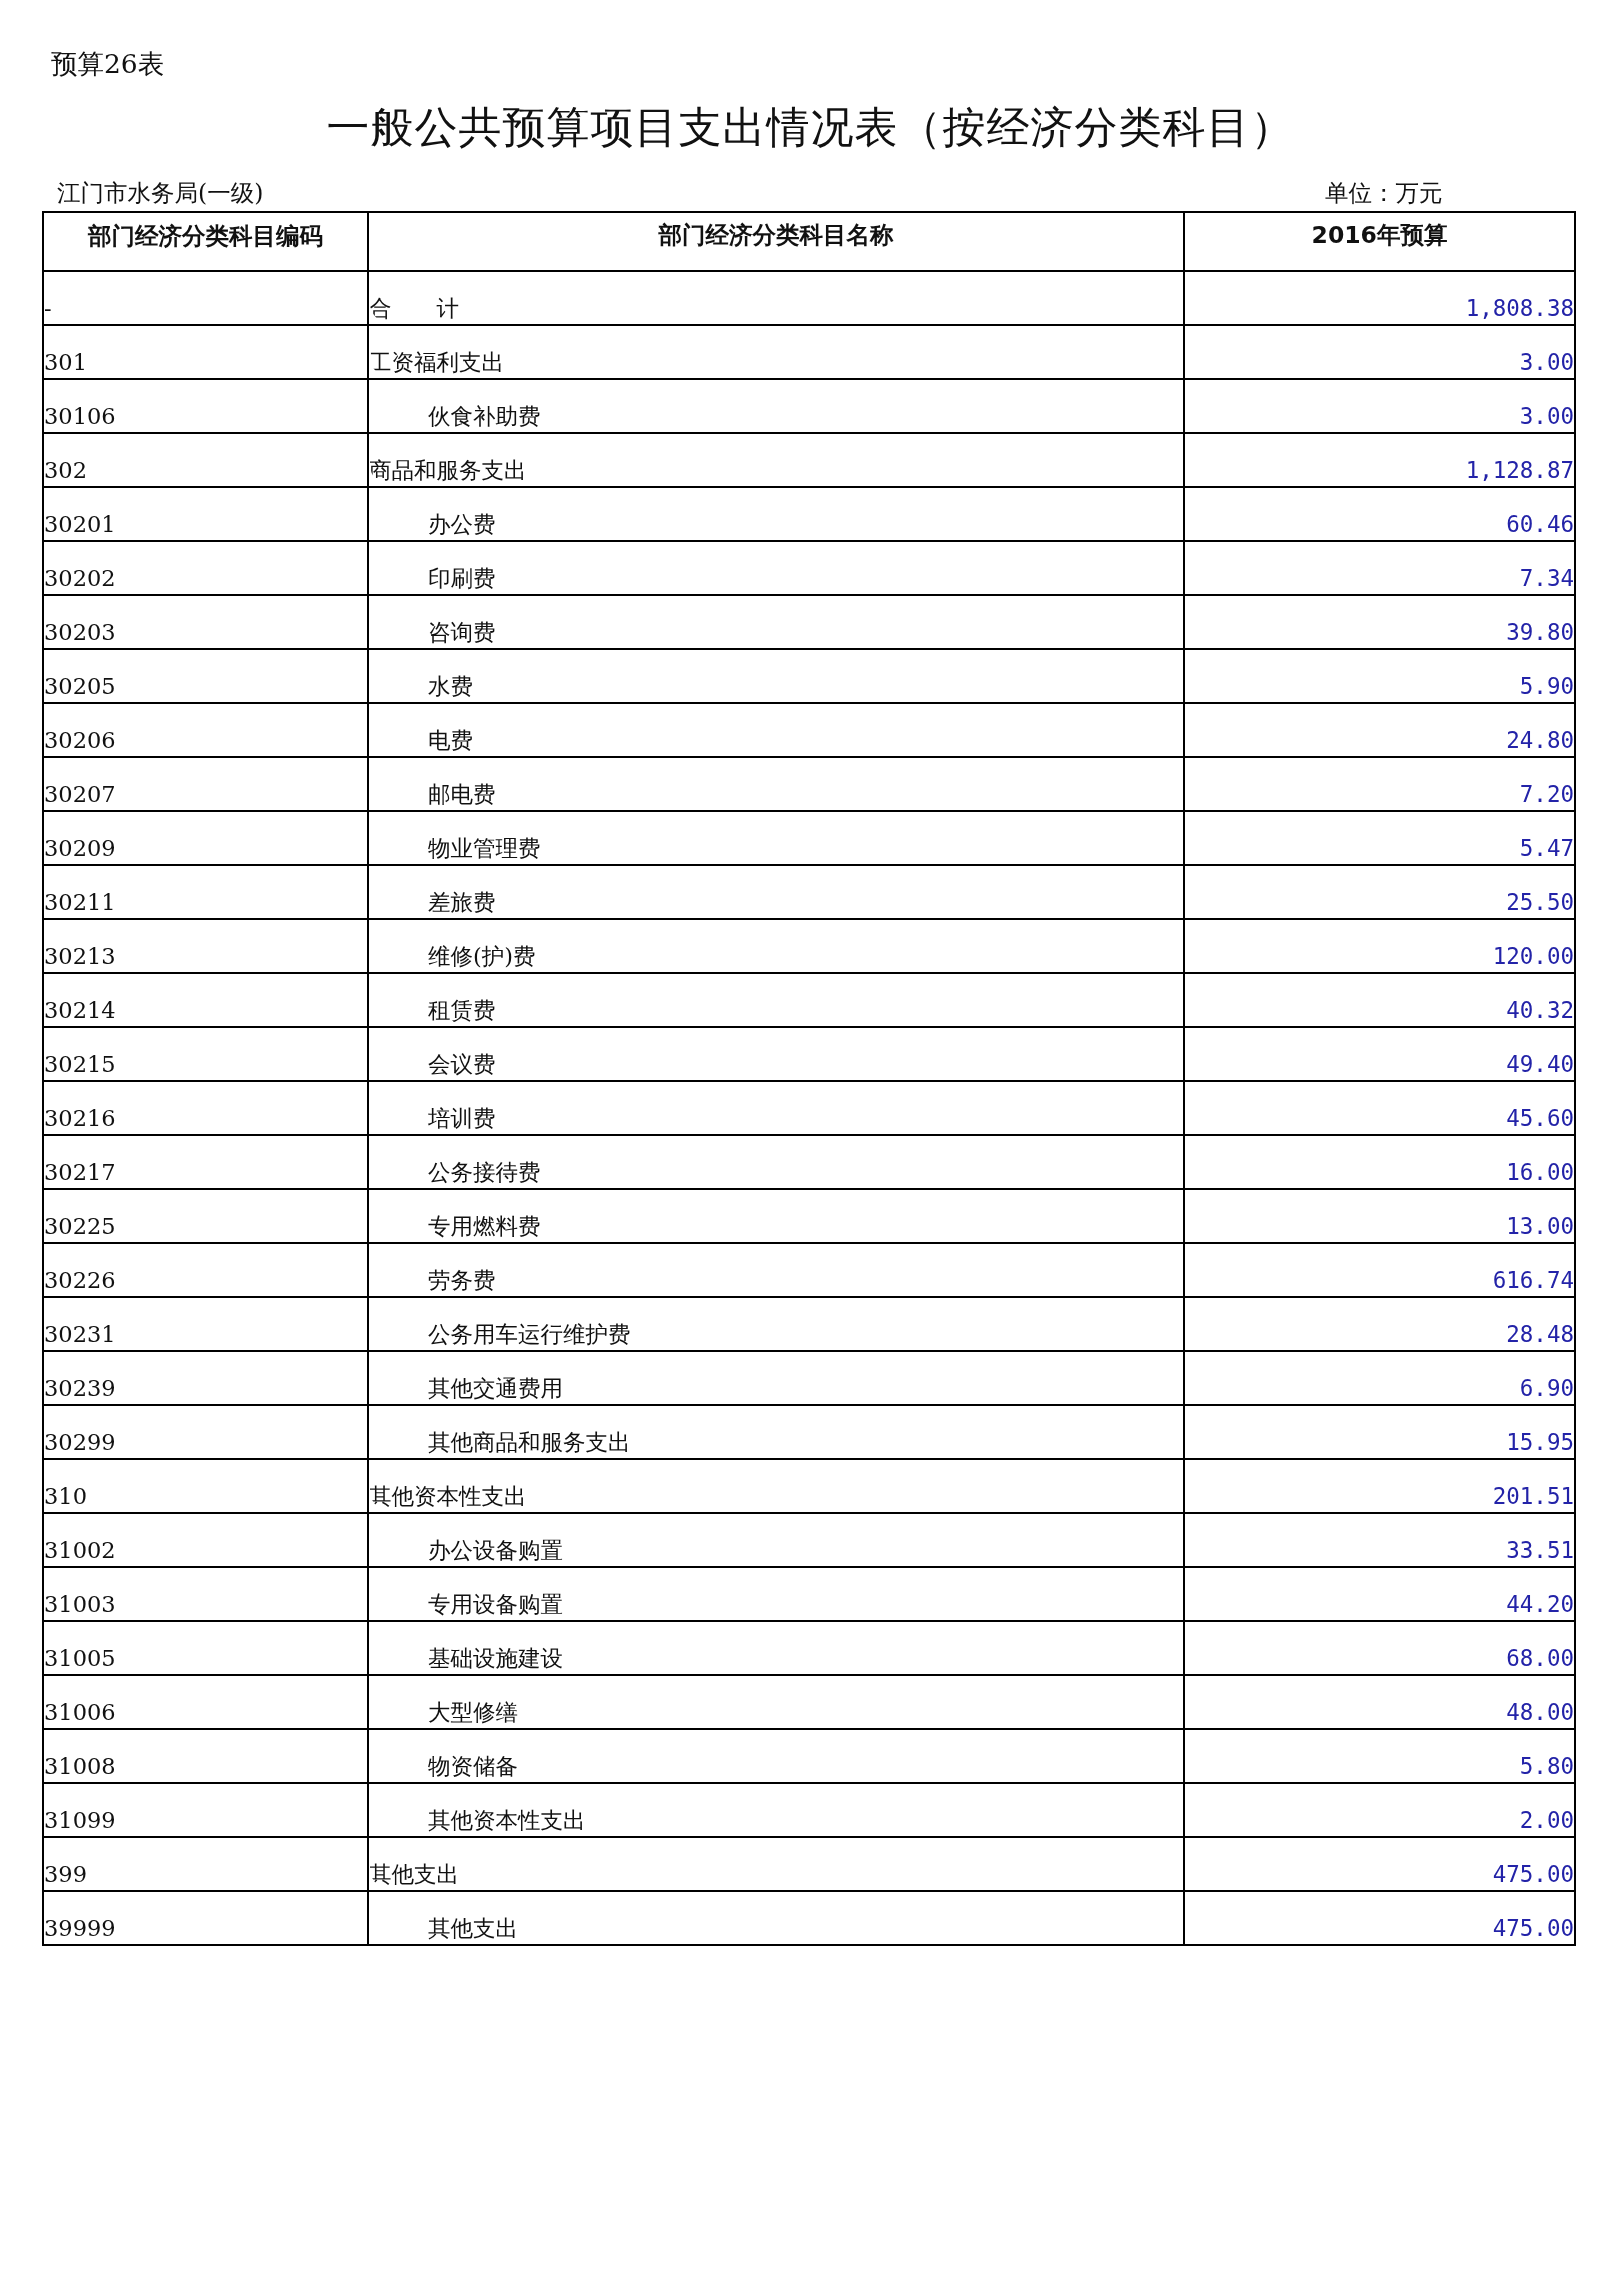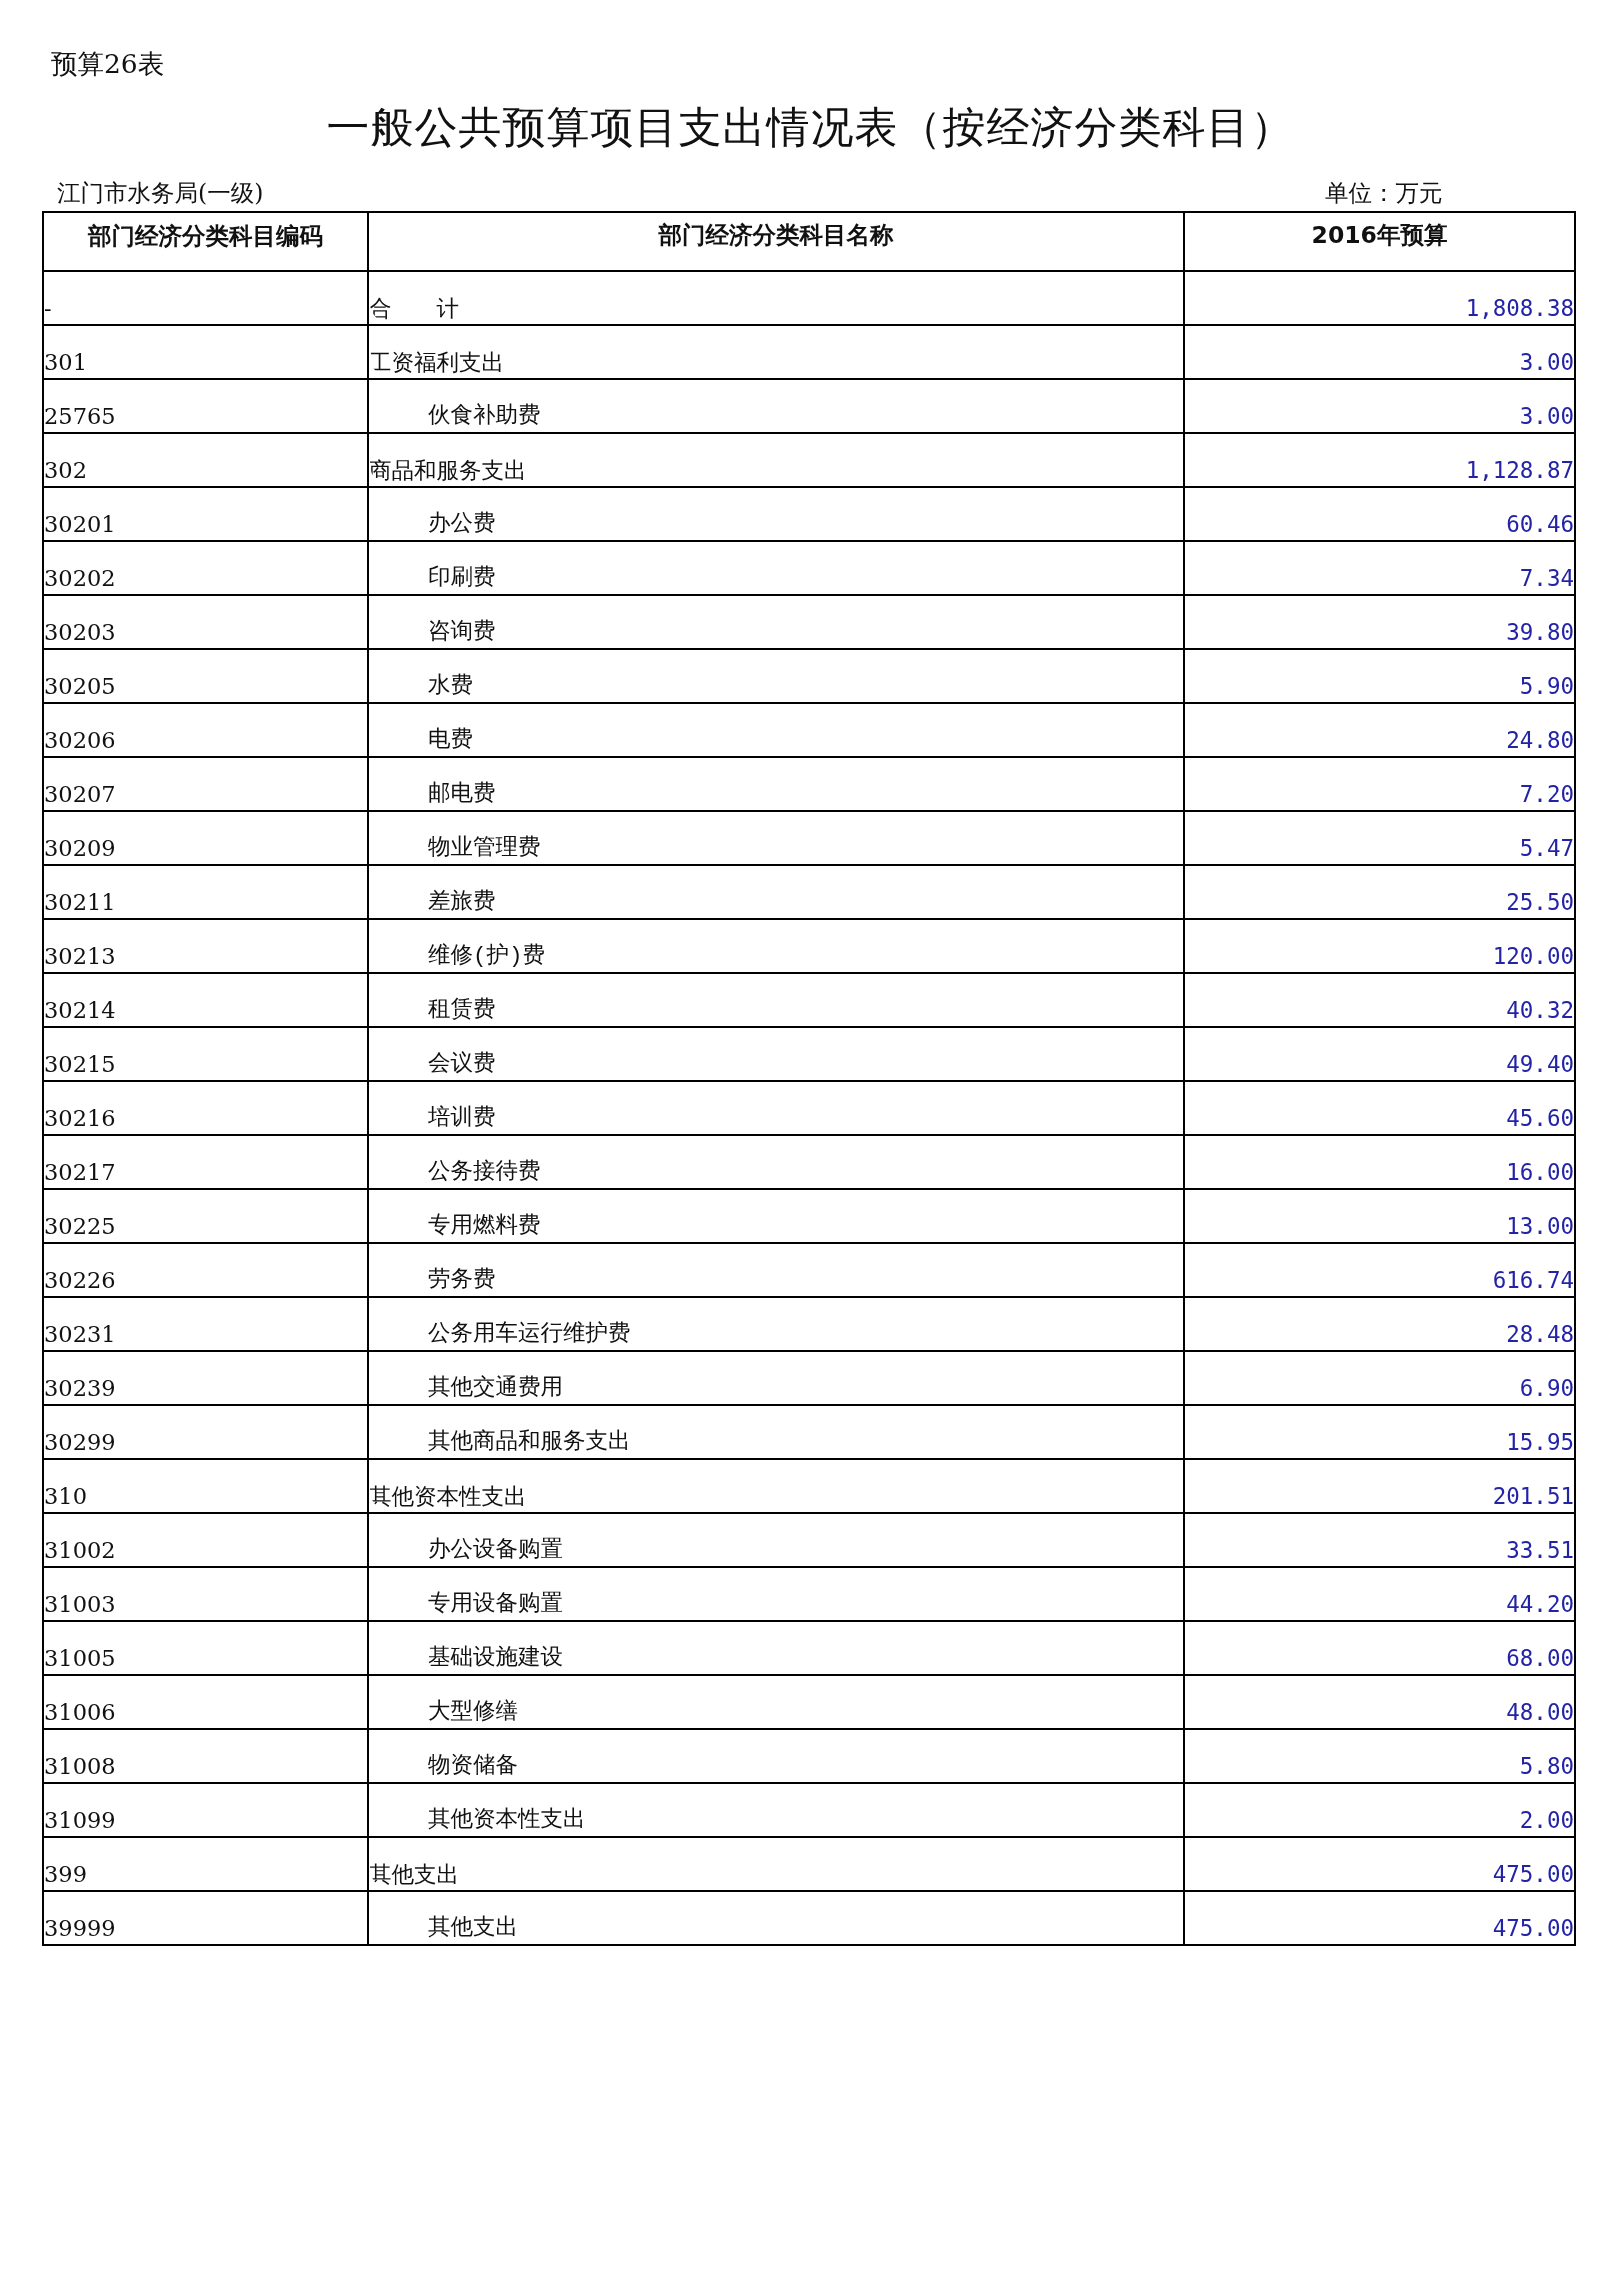--- a/index.html
+++ b/index.html
@@ -38,21 +38,21 @@
     font-family: "DejaVu Sans", "Liberation Sans", sans-serif;
   }
   table.budget th.h1 { vertical-align: bottom; padding-bottom: 18px; }
   table.budget th.h2, table.budget th.h3 { vertical-align: top; padding-top: 5.9px; }
   table.budget td {
     height: 50px; vertical-align: bottom; font-size: 22.5px; line-height: 27.4px;
     padding-bottom: 2px;
   }
   td.code { padding-left: 5.9px; text-align: left; }
   td.name { padding-left: 5.9px; text-align: left; border-radius: 22px; }
-  td.name.indent { padding-left: 59px; font-family: Liberation Mono, monospace; }
+  td.name.indent { padding-left: 59px; }
   td.amount { text-align: right; padding-right: 17.6px; color: #2323a8;
     font-family: "DejaVu Sans Mono", "Liberation Mono", monospace; font-size: 21.6px; border-radius: 10px; }
 </style>
 </head>
 <body>
 
 <div class="form-no">预算26表</div>
 <h1 class="title" style="margin:0">一般公共预算项目支出情况表（按经济分类科目）</h1>
 <div class="org">江门市水务局(一级)</div>
 <div class="unit">单位：万元</div>
@@ -75,21 +75,21 @@
         <td class="code">-</td>
         <td class="name">合　　计</td>
         <td class="amount">1,808.38</td>
       </tr>
       <tr>
         <td class="code">301</td>
         <td class="name">工资福利支出</td>
         <td class="amount">3.00</td>
       </tr>
       <tr>
-        <td class="code">25765</td>
+        <td class="code">30106</td>
         <td class="name indent">伙食补助费</td>
         <td class="amount">3.00</td>
       </tr>
       <tr>
         <td class="code">302</td>
         <td class="name">商品和服务支出</td>
         <td class="amount">1,128.87</td>
       </tr>
       <tr>
         <td class="code">30201</td>

